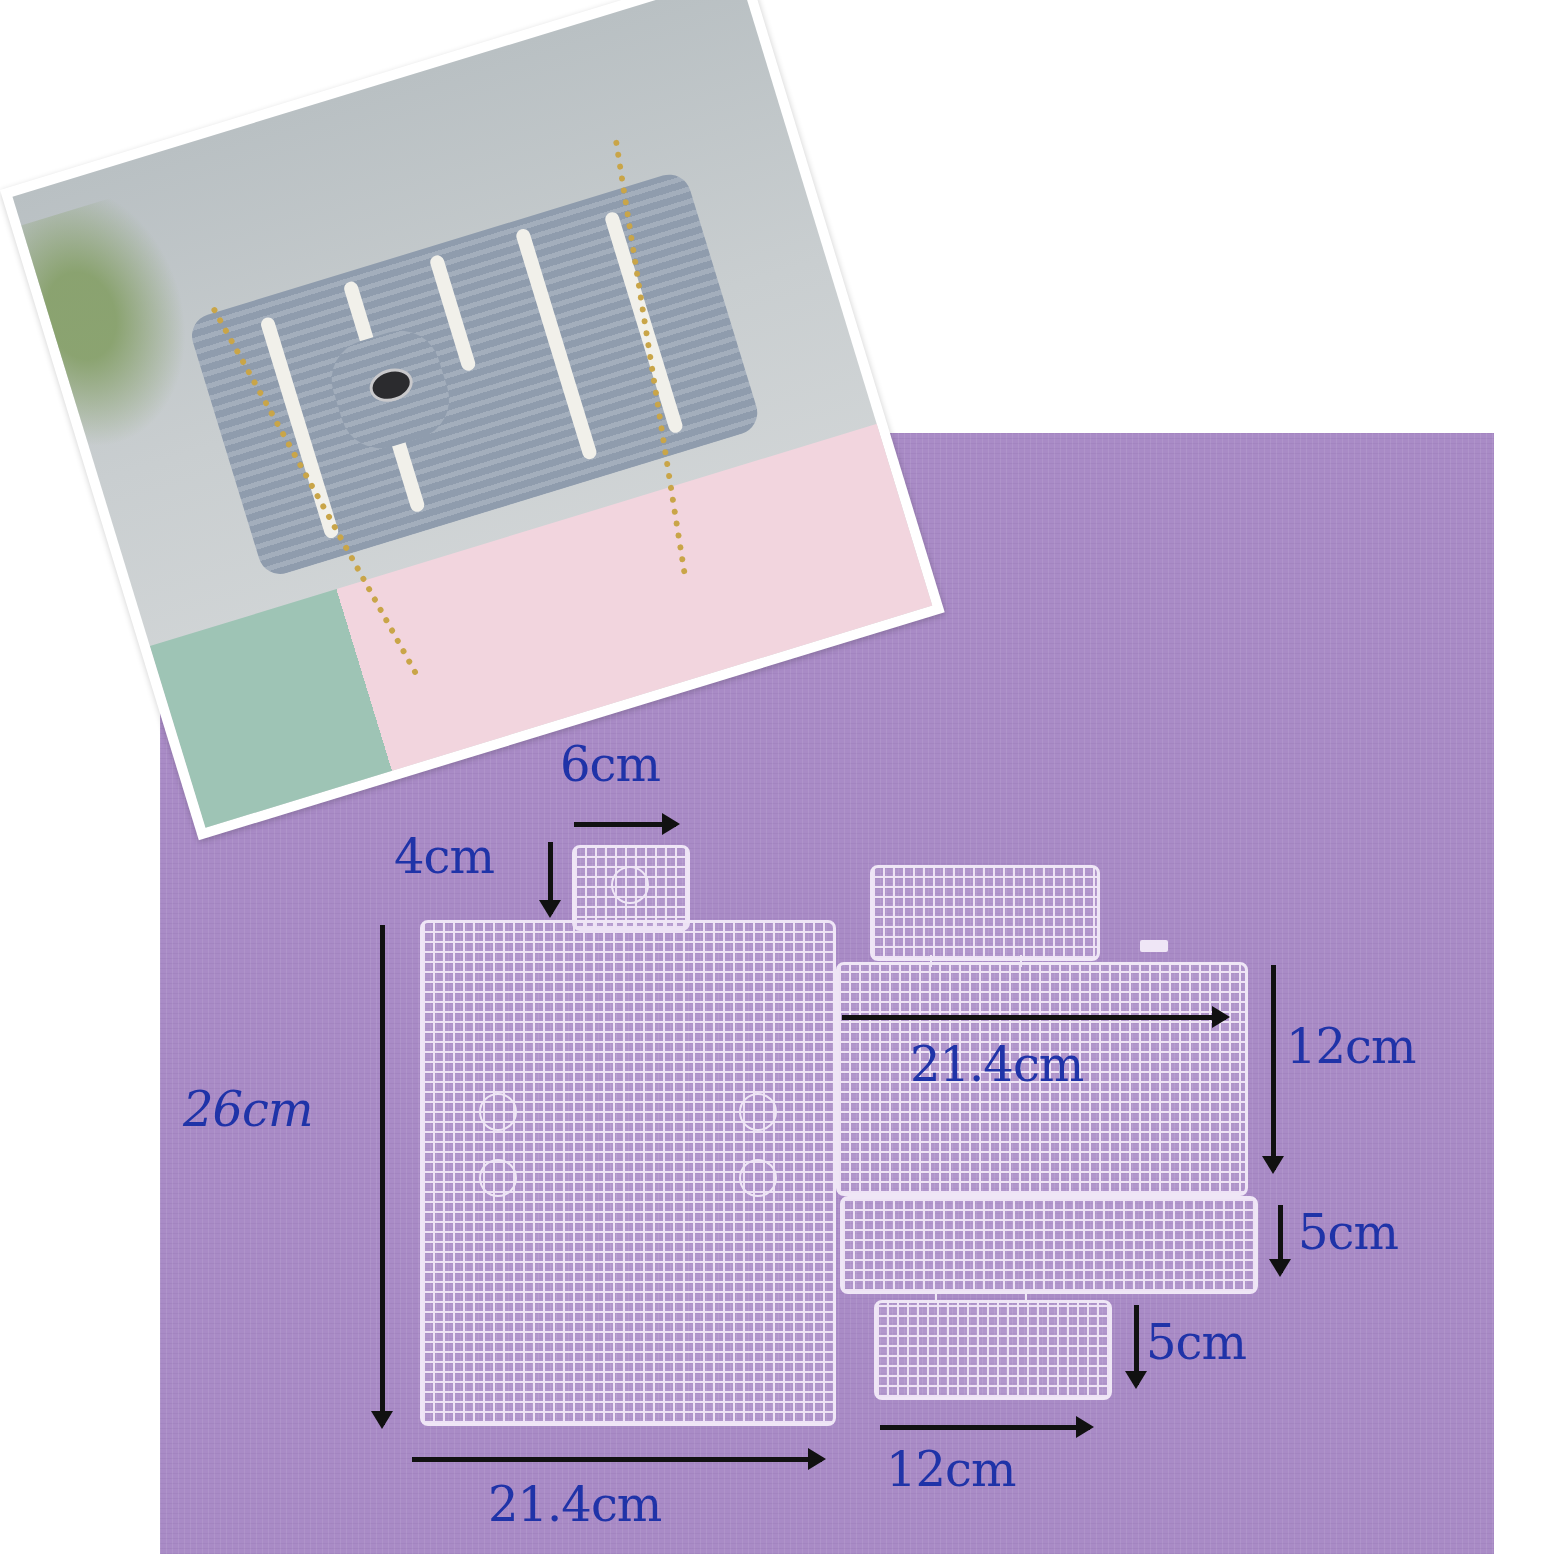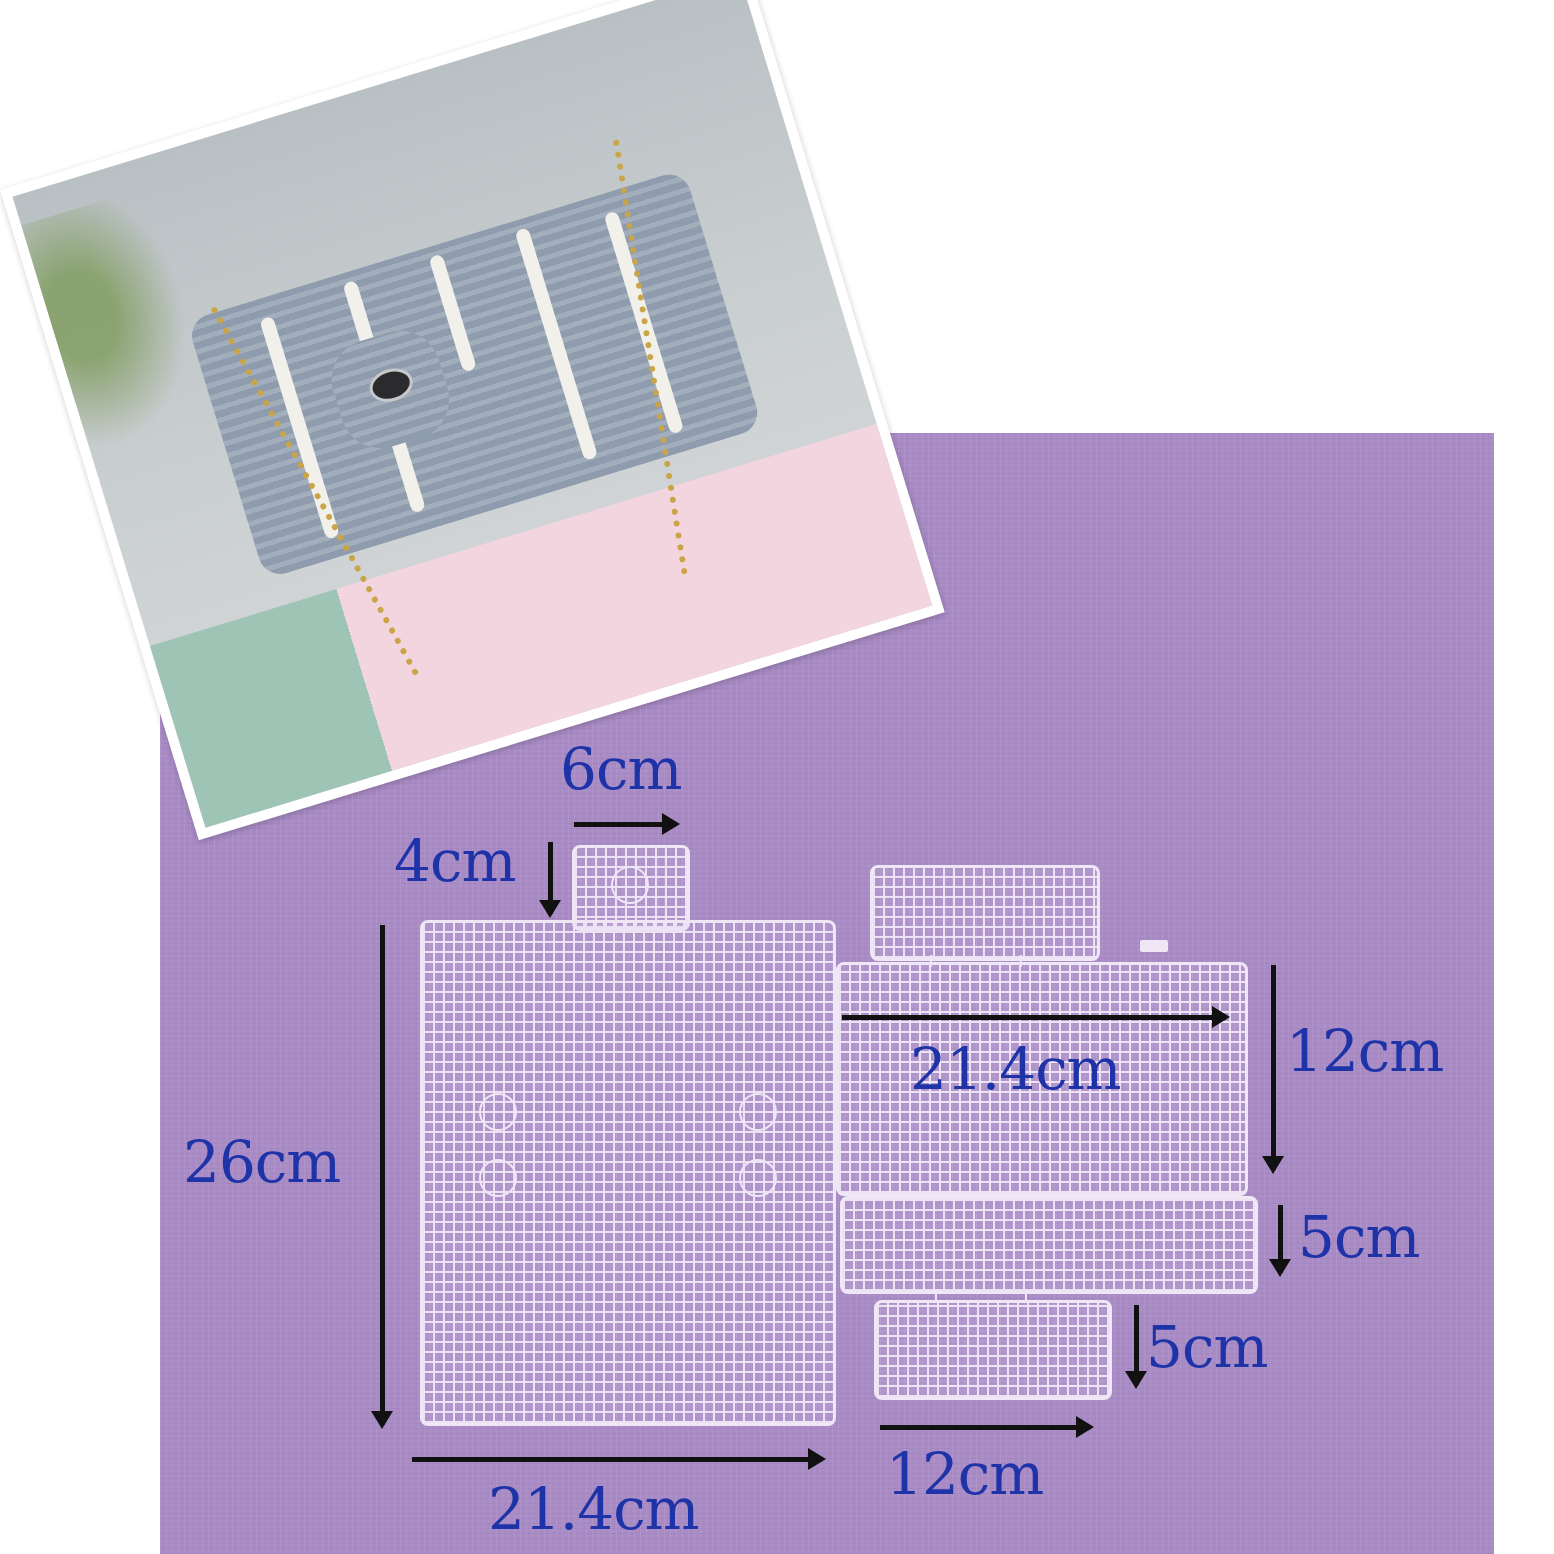--- a/index.html
+++ b/index.html
@@ -30,21 +30,21 @@
   .fern { position:absolute; left:-20px; top:30px; width:170px; height:260px;
     background:radial-gradient(ellipse at 30% 40%, #7d9a5a 0 20%, transparent 60%); opacity:0.8; }
 
   .mesh { position:absolute; border:3px solid #efe6f6; border-radius:8px;
     background-color:rgba(230,215,240,0.15);
     background-image:
       repeating-linear-gradient(90deg, #eee3f5 0 2px, transparent 2px 10px),
       repeating-linear-gradient(0deg, #eee3f5 0 2px, transparent 2px 10px);
   }
   .hole { position:absolute; width:34px; height:34px; border:2px solid #efe6f6; border-radius:50%; }
-  .label { position:absolute; color:#1f33a8; font-family:"DejaVu Serif", serif; font-size:58px; line-height:1; letter-spacing:-1px; }
+  .label { position:absolute; color:#1f33a8; font-family:"DejaVu Serif", serif; font-size:48px; line-height:1; letter-spacing:-1px; }
   .arrow-h { position:absolute; height:5px; background:#111; }
   .arrow-h::after { content:""; position:absolute; right:-4px; top:-9px; width:0; height:0;
     border-left:18px solid #111; border-top:11px solid transparent; border-bottom:11px solid transparent; }
   .arrow-v { position:absolute; width:5px; background:#111; }
   .arrow-v::after { content:""; position:absolute; bottom:-4px; left:-9px; width:0; height:0;
     border-top:18px solid #111; border-left:11px solid transparent; border-right:11px solid transparent; }
   .connector { position:absolute; background:#efe6f6; }
 </style>
 </head>
 <body>
@@ -95,19 +95,19 @@
 <div class="arrow-v" style="left:380px;top:925px;height:500px;"></div>
 <div class="arrow-h" style="left:412px;top:1457px;width:410px;"></div>
 <div class="arrow-h" style="left:842px;top:1015px;width:384px;"></div>
 <div class="arrow-v" style="left:1271px;top:965px;height:205px;"></div>
 <div class="arrow-v" style="left:1278px;top:1205px;height:68px;"></div>
 <div class="arrow-v" style="left:1134px;top:1305px;height:80px;"></div>
 <div class="arrow-h" style="left:880px;top:1425px;width:210px;"></div>
 
 <div class="label" style="left:560px;top:740px;">6cm</div>
 <div class="label" style="left:394px;top:832px;">4cm</div>
-<div class="label" style="left:183px;top:1133px;">26cm</div>
+<div class="label" style="left:183px;top:1085px;font-style:italic;">26cm</div>
 <div class="label" style="left:488px;top:1480px;">21.4cm</div>
 <div class="label" style="left:910px;top:1040px;">21.4cm</div>
 <div class="label" style="left:1286px;top:1022px;">12cm</div>
 <div class="label" style="left:1298px;top:1208px;">5cm</div>
 <div class="label" style="left:1146px;top:1318px;">5cm</div>
 <div class="label" style="left:886px;top:1445px;">12cm</div>
 
 </body></html>

